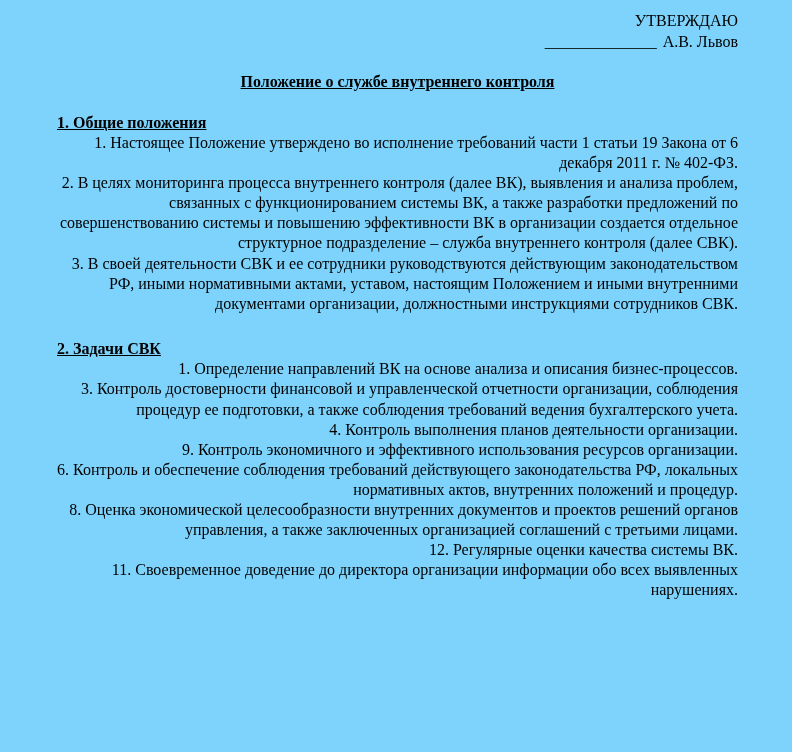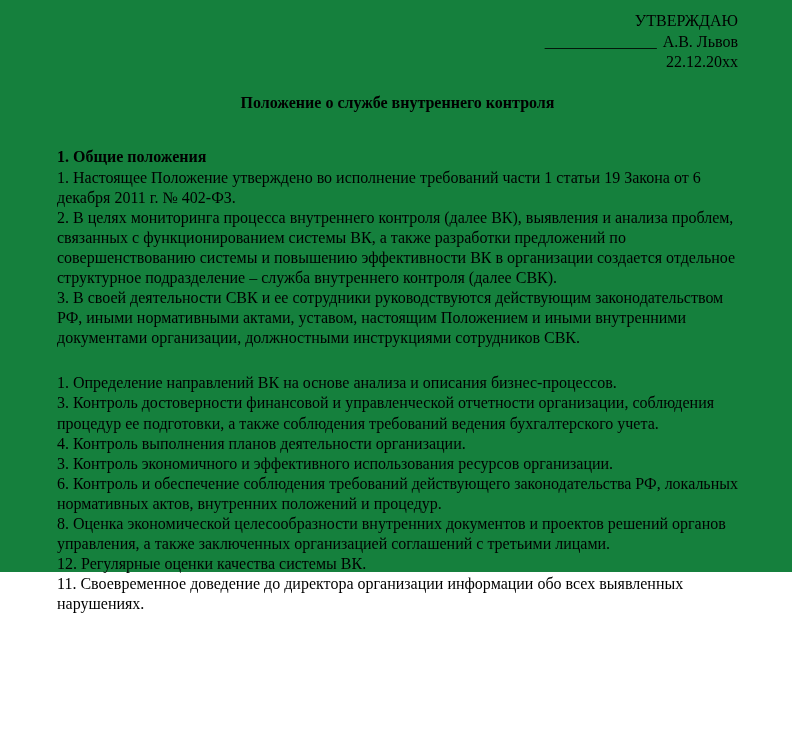--- a/index.html
+++ b/index.html
@@ -12,74 +12,74 @@
     height: 752px;
     overflow: hidden;
     font-family: "Liberation Serif", "DejaVu Serif", serif;
     font-size: 16px;
     color: #000000;
     -webkit-font-smoothing: antialiased;
   }
   .page {
     box-sizing: border-box;
     width: 792px;
-    height: 572px;
+    height: 752px;
     padding: 11px 54px 8px 57px;
-    background: #15803d;
+    background: #7dd3fc;
   }
   
   .approval-block {
     text-align: right;
     line-height: 20.5px;
   }
   .approval-block .line { white-space: pre; }
   .sig-name { margin-left: 6px; }
   
   .doc-title {
     text-align: center;
     margin-top: 20px;
     line-height: 20.5px;
   }
-  .bold { font-weight: bold; }
+  .bold { font-weight: bold; text-decoration: underline; }
   
-  .section { margin-top: 34px; }
+  .section { margin-top: 20px; }
   .section-2 { margin-top: 25px; }
   .section .heading { line-height: 20.5px; }
   p {
     margin: 0;
     line-height: 20.1px;
-    text-align: left;
+    text-align: right;
   }
 </style>
 </head>
 <body>
 
 <div class="page">
 
   <div class="approval-block">
     <div class="line">УТВЕРЖДАЮ</div>
     <div class="line"><span>______________</span><span class="sig-name">А.В. Львов</span></div>
-    <div class="line">22.12.20хх</div>
   </div>
 
   <div class="doc-title">
     <div class="bold">Положение о службе внутреннего контроля</div>
   </div>
 
   <div class="section">
     <div class="heading bold">1. Общие положения</div>
     <p>1. Настоящее Положение утверждено во исполнение требований части 1 статьи 19 Закона от 6 декабря 2011 г. № 402-ФЗ.</p>
     <p>2. В целях мониторинга процесса внутреннего контроля (далее ВК), выявления и анализа проблем, связанных с функционированием системы ВК, а также разработки предложений по совершенствованию системы и повышению эффективности ВК в организации создается отдельное структурное подразделение – служба внутреннего контроля (далее СВК).</p>
     <p>3. В своей деятельности СВК и ее сотрудники руководствуются действующим законодательством РФ, иными нормативными актами, уставом, настоящим Положением и иными внутренними документами организации, должностными инструкциями сотрудников СВК.</p>
   </div>
 
   <div class="section section-2">
+    <div class="heading bold">2. Задачи СВК</div>
     <p>1. Определение направлений ВК на основе анализа и описания бизнес-процессов.</p>
     <p>3. Контроль достоверности финансовой и управленческой отчетности организации, соблюдения процедур ее подготовки, а также соблюдения требований ведения бухгалтерского учета.</p>
     <p>4. Контроль выполнения планов деятельности организации.</p>
-    <p>3. Контроль экономичного и эффективного использования ресурсов организации.</p>
+    <p>9. Контроль экономичного и эффективного использования ресурсов организации.</p>
     <p>6. Контроль и обеспечение соблюдения требований действующего законодательства РФ, локальных нормативных актов, внутренних положений и процедур.</p>
     <p>8. Оценка экономической целесообразности внутренних документов и проектов решений органов управления, а также заключенных организацией соглашений с третьими лицами.</p>
     <p>12. Регулярные оценки качества системы ВК.</p>
     <p>11. Своевременное доведение до директора организации информации обо всех выявленных нарушениях.</p>
   </div>
 
 </div>
 
 </body></html>

